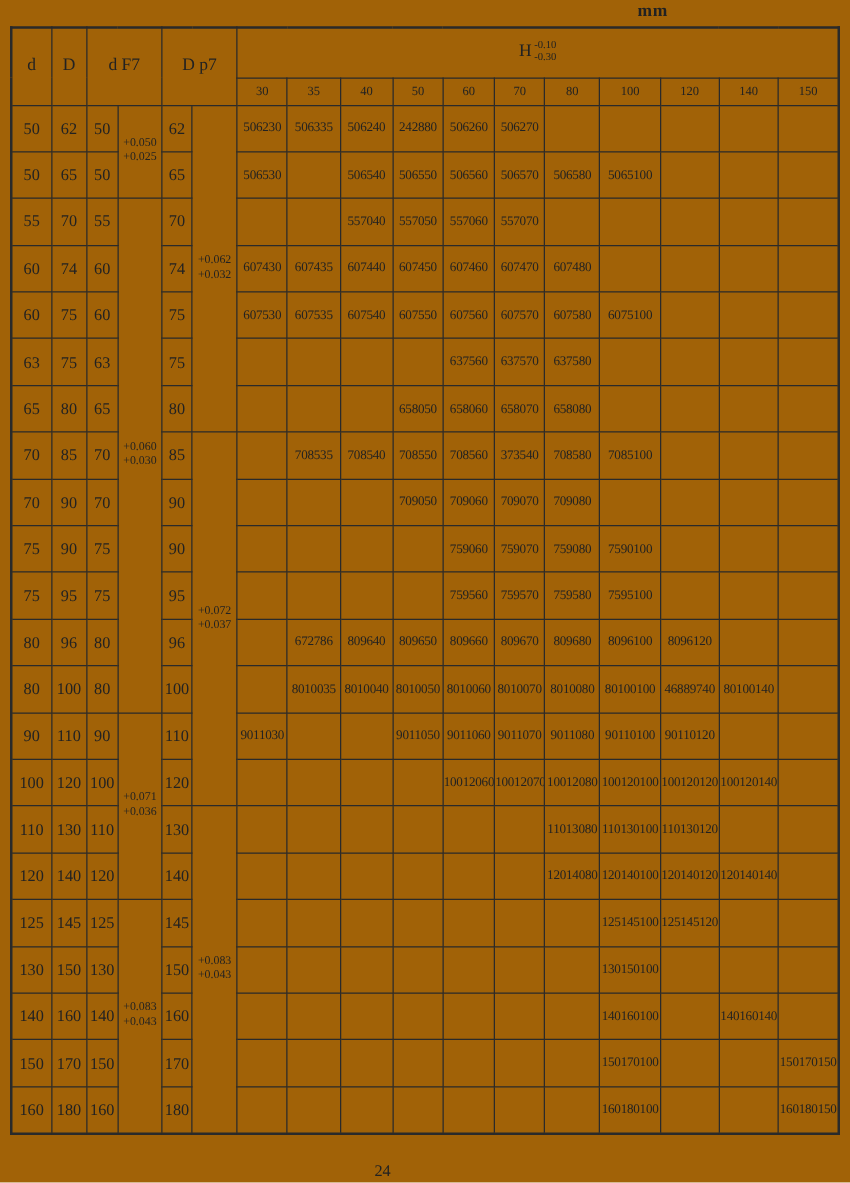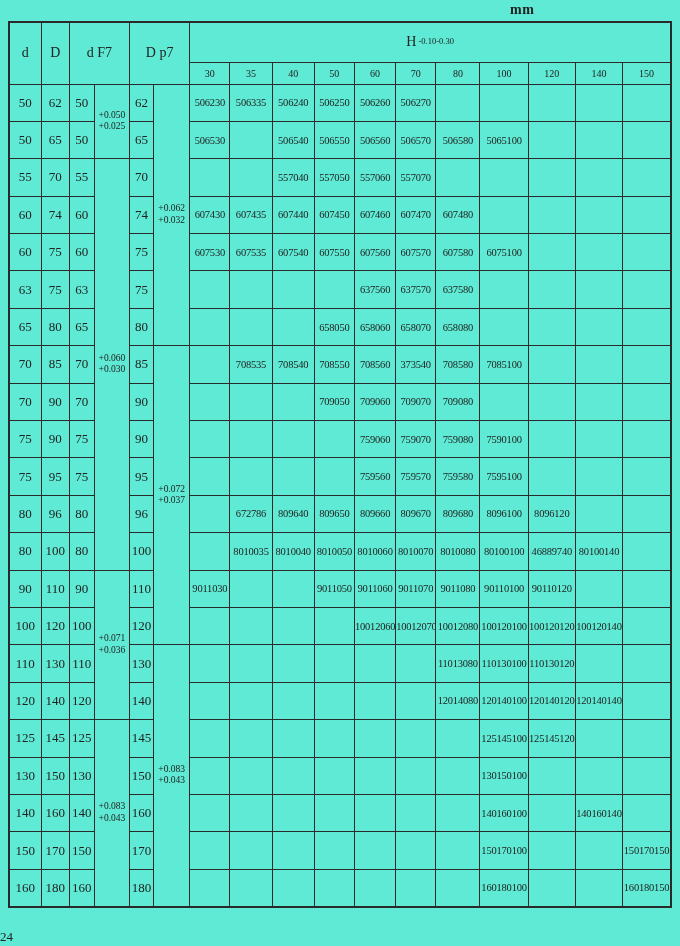--- a/index.html
+++ b/index.html
@@ -2,21 +2,21 @@
 <html><head>
 <meta charset="utf-8">
 <style>
   * { margin:0; padding:0; box-sizing:border-box; }
   html,body { background:#ffffff; }
   body {
     width:680px; height:946px;
     font-family:"Liberation Serif", serif;
     color:#222222;
   }
-  .page { position:relative; width:680px; height:946px; background:#5eead4; overflow:hidden; }
+  .page { position:relative; width:680px; height:946px; background:#a16207; overflow:hidden; }
 
   .unit-label {
     position:absolute; top:2px; left:510px;
     font-size:14px; font-weight:bold; letter-spacing:0.5px;
   }
 
   table.spec-table {
     position:absolute; left:8px; top:21px; width:664px;
     border-collapse:collapse; table-layout:fixed;
     border:2px solid #2a2a2a;
@@ -27,33 +27,33 @@
     padding:0; overflow:hidden; white-space:nowrap;
     font-weight:normal;
   }
   tr.hrow1 th { height:40px; font-size:14px; }
   tr.hrow2 th { height:22px; font-size:10px; }
   th.corner-th { font-size:14px; }
 
   .h-head { }
   .h-base { font-size:14px; }
   .h-tol {
-    display:inline-flex; 
+    display:inline-flex; flex-direction:column;
     font-size:8.5px; line-height:1.15; text-align:center;
     vertical-align:middle; margin-left:2px; position:relative; top:-1px;
   }
 
   tbody td { height:37.4px; font-size:10.5px; }
   td.c-left { font-size:13px; }
   td.c-tol { font-size:9.5px; line-height:1.2; }
   td.c-val { letter-spacing:-0.2px; }
 
   .page-number {
     position:absolute; top:929px; left:0; width:612px;
-    font-size:13px;
+    text-align:center; font-size:13px;
   }
 </style>
 </head>
 <body>
 
 <div class="page">
 
   <div class="unit-label">mm</div>
 
   <table class="spec-table">
@@ -113,21 +113,21 @@
             <div>+0.025</div>
           </td>
           <td class="c-left">62</td>
           <td class="c-tol" rowspan="7">
             <div>+0.062</div>
             <div>+0.032</div>
           </td>
           <td class="c-val">506230</td>
           <td class="c-val">506335</td>
           <td class="c-val">506240</td>
-          <td class="c-val">506250</td>
+          <td class="c-val">242880</td>
           <td class="c-val">506260</td>
           <td class="c-val">506270</td>
           <td class="c-val"></td>
           <td class="c-val"></td>
           <td class="c-val"></td>
           <td class="c-val"></td>
           <td class="c-val"></td>
         </tr>
         <tr>
           <td class="c-left">50</td>

